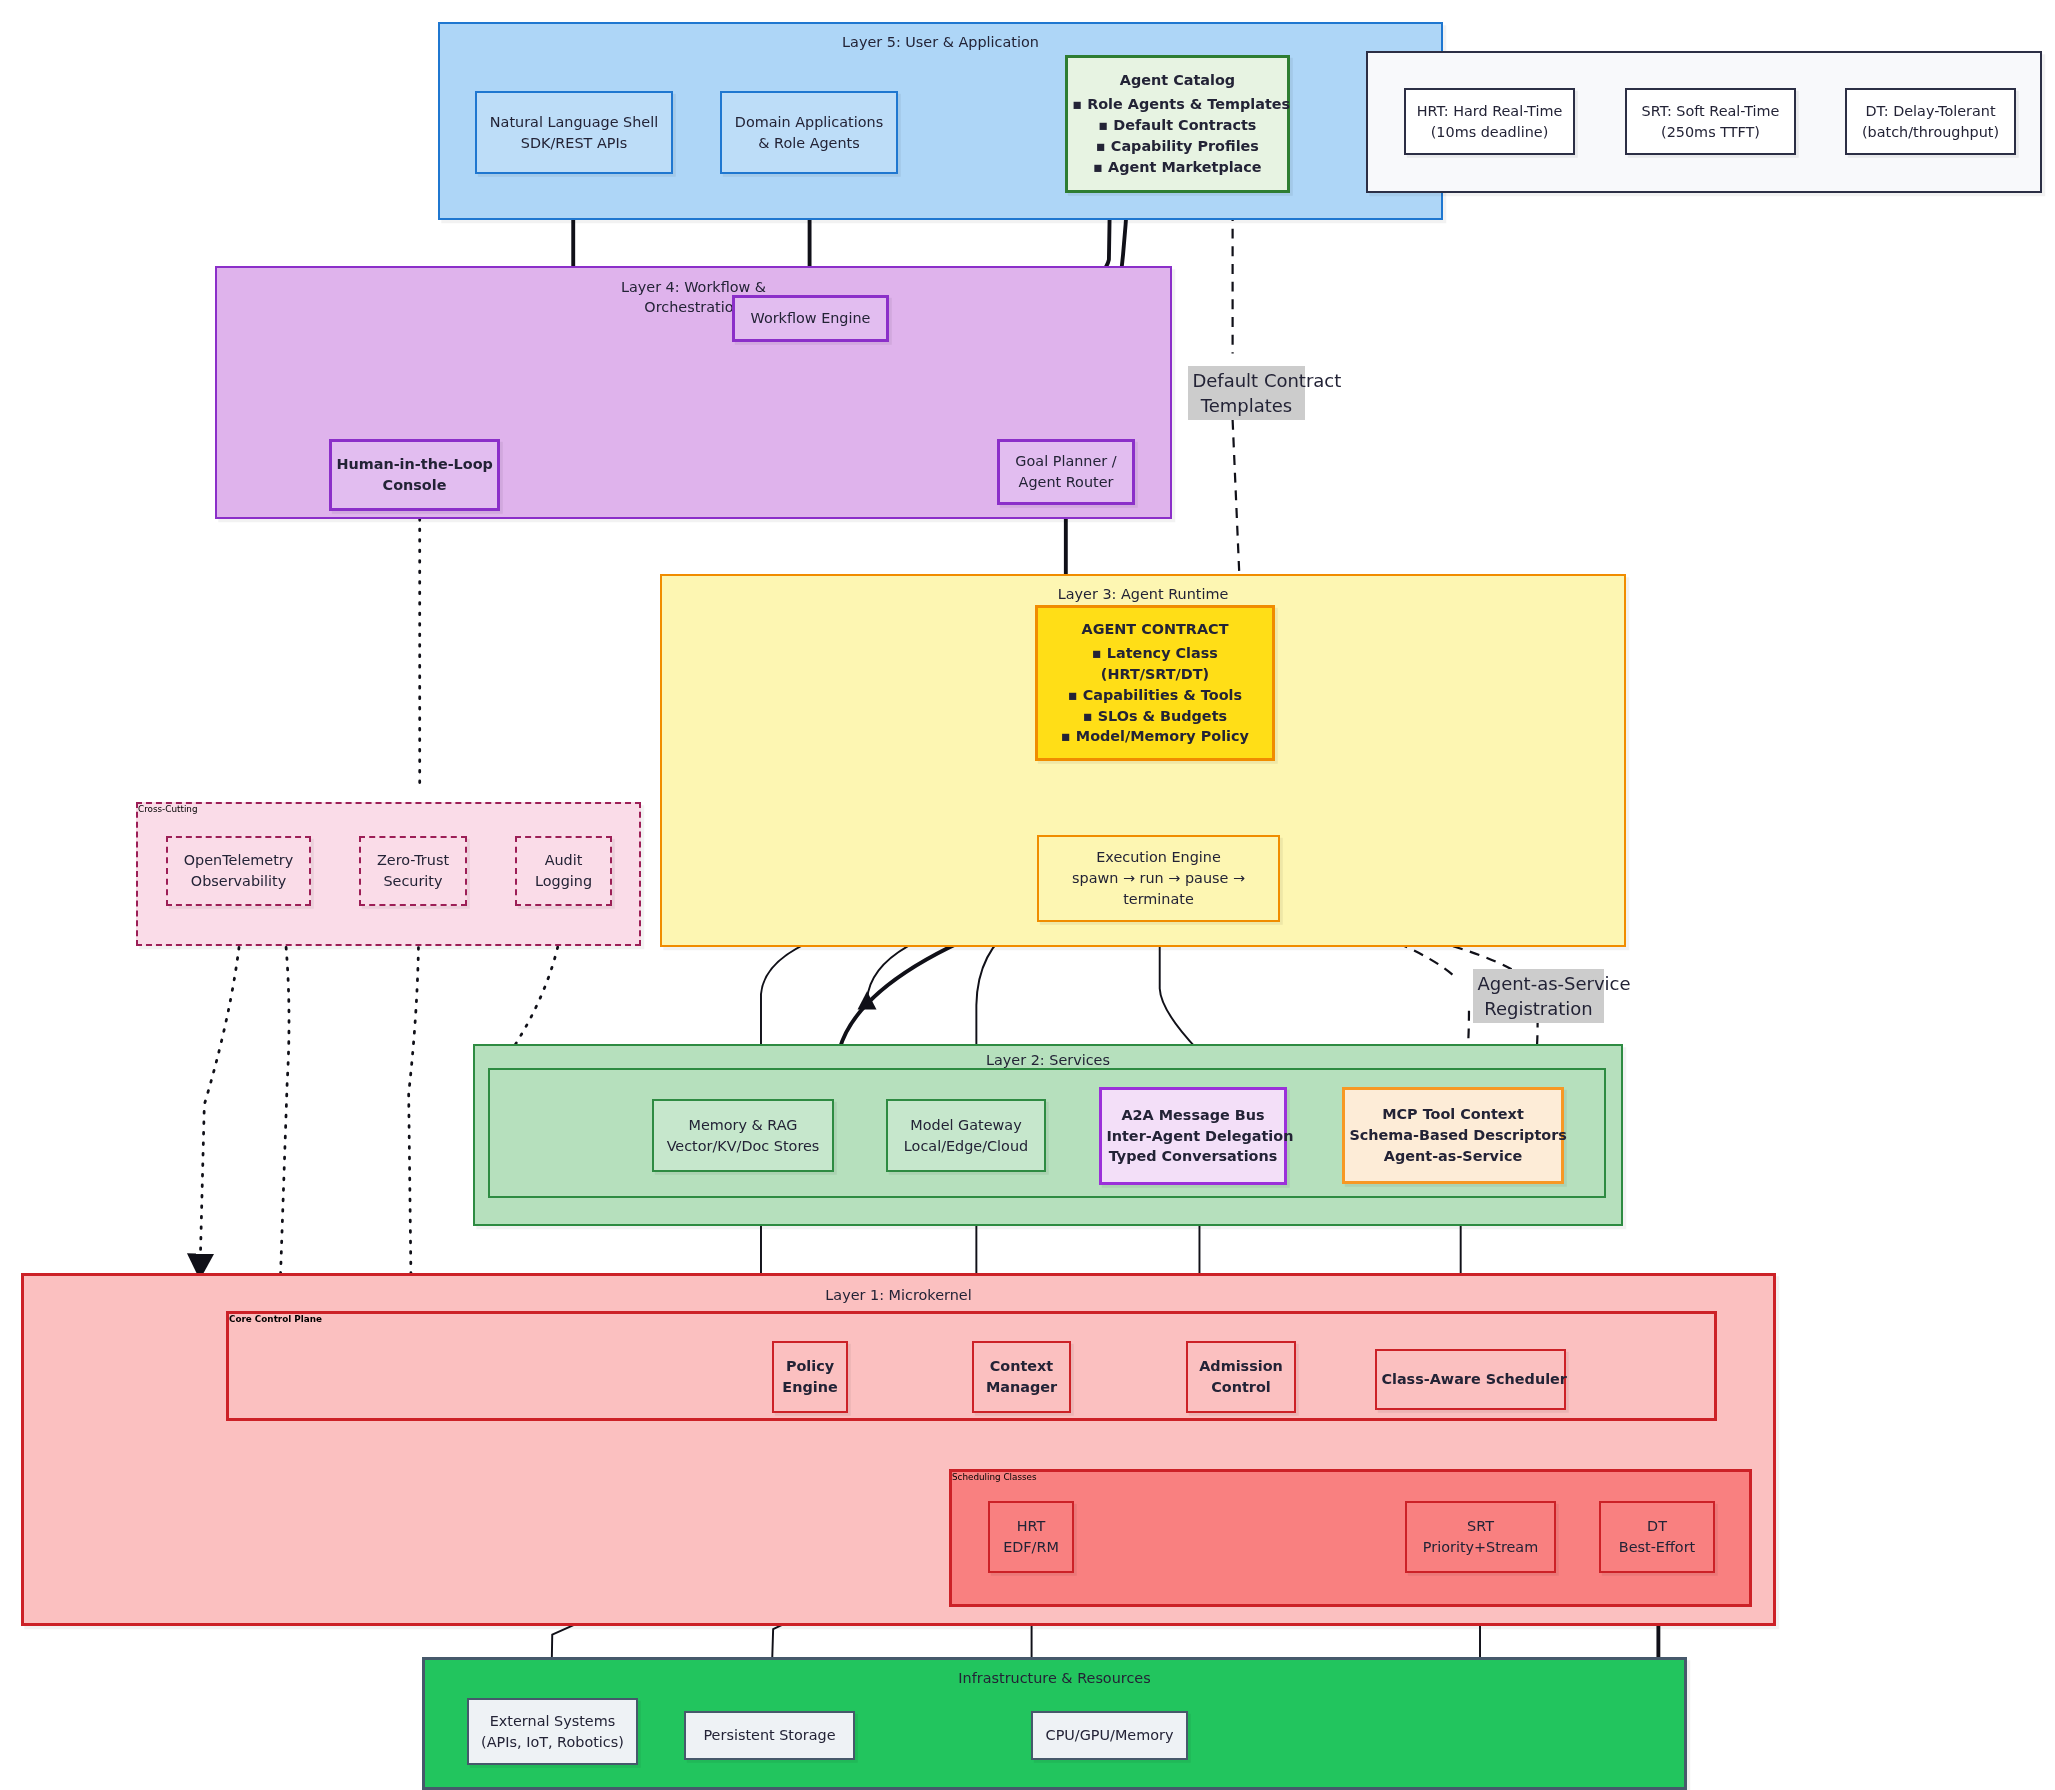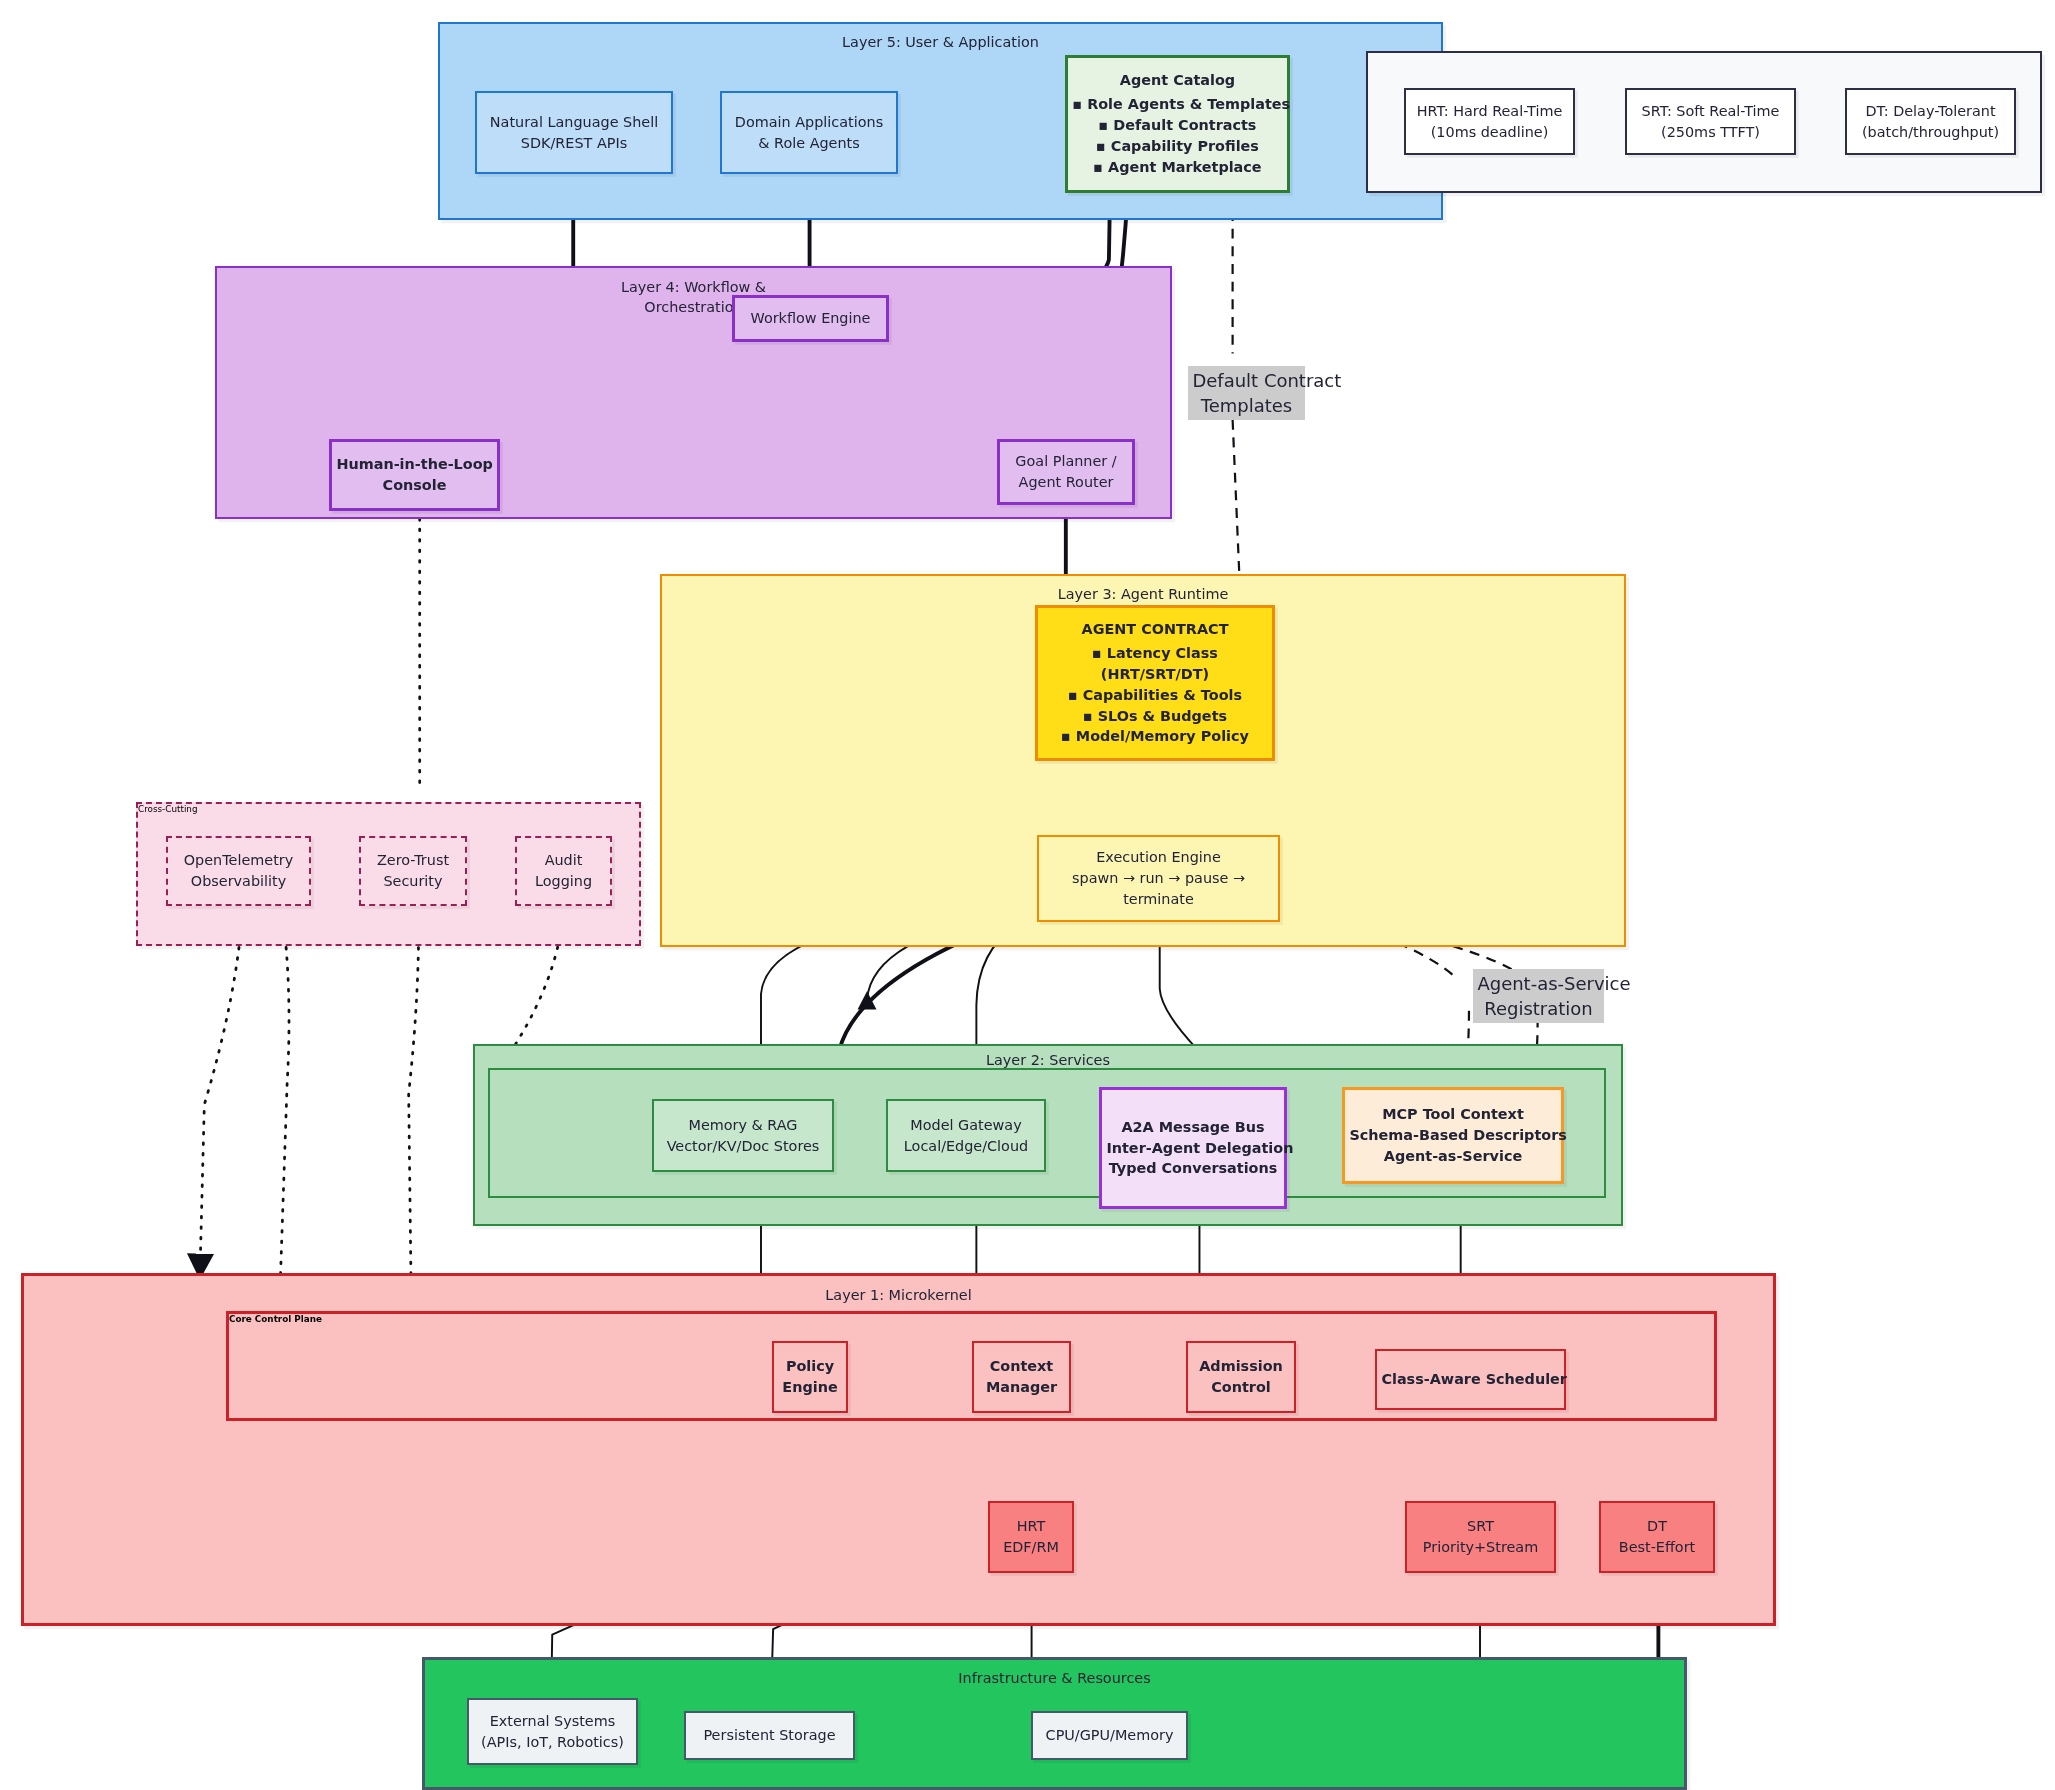--- a/index.html
+++ b/index.html
@@ -244,21 +244,21 @@
   <div style="position:absolute; left:488px; top:1068px; width:1118px; height:130px;
               background:#b6e0bd; border:2.8px solid #2e8b42;"></div>
   <div class="node" style="left:652px; top:1099px; width:182px; height:73px; background:#c6e7cc; border-color:#2e8b42; border-width:2.8px;">
     <span class="ln">Memory &amp; RAG</span>
     <span class="ln">Vector/KV/Doc Stores</span>
   </div>
   <div class="node" style="left:886px; top:1099px; width:160px; height:73px; background:#c6e7cc; border-color:#2e8b42; border-width:2.8px;">
     <span class="ln">Model Gateway</span>
     <span class="ln">Local/Edge/Cloud</span>
   </div>
-  <div class="node bold" style="left:1099px; top:1087px; width:188px; height:122px; background:#f3dff8; border-color:#9b30d9; border-width:3.3px;">
+  <div class="node bold" style="left:1099px; top:1087px; width:188px; height:98px; background:#f3dff8; border-color:#9b30d9; border-width:3.3px;">
     <span class="ln">A2A Message Bus</span>
     <span class="ln">Inter-Agent Delegation</span>
     <span class="ln">Typed Conversations</span>
   </div>
   <div class="node bold" style="left:1342px; top:1087px; width:222px; height:97px; background:#fdecd7; border-color:#f79824; border-width:3.3px;">
     <span class="ln">MCP Tool Context</span>
     <span class="ln">Schema-Based Descriptors</span>
     <span class="ln">Agent-as-Service</span>
   </div>
 
@@ -278,20 +278,24 @@
     <span class="ln">Manager</span>
   </div>
   <div class="node bold" style="left:1186px; top:1341px; width:110px; height:72px; background:#fbc0c0; border-color:#cc2127; border-width:2.8px;">
     <span class="ln">Admission</span>
     <span class="ln">Control</span>
   </div>
   <div class="node bold" style="left:1375px; top:1349px; width:191px; height:61px; background:#fbc0c0; border-color:#cc2127; border-width:2.8px;">
     <span class="ln">Class-Aware Scheduler</span>
   </div>
 
+  <div style="position:absolute; left:949px; top:1469px; width:803px; height:138px;
+              background:#f98080; border:3.3px solid #cc2127;">
+    <div class="layer-title" style="top:5.5px;">Scheduling Classes</div>
+  </div>
   <div class="node" style="left:988px; top:1501px; width:86px; height:72px; background:#f98080; border-color:#cc2127; border-width:2.8px;">
     <span class="ln">HRT</span>
     <span class="ln">EDF/RM</span>
   </div>
   <div class="node" style="left:1405px; top:1501px; width:151px; height:72px; background:#f98080; border-color:#cc2127; border-width:2.8px;">
     <span class="ln">SRT</span>
     <span class="ln">Priority+Stream</span>
   </div>
   <div class="node" style="left:1599px; top:1501px; width:116px; height:72px; background:#f98080; border-color:#cc2127; border-width:2.8px;">
     <span class="ln">DT</span>

